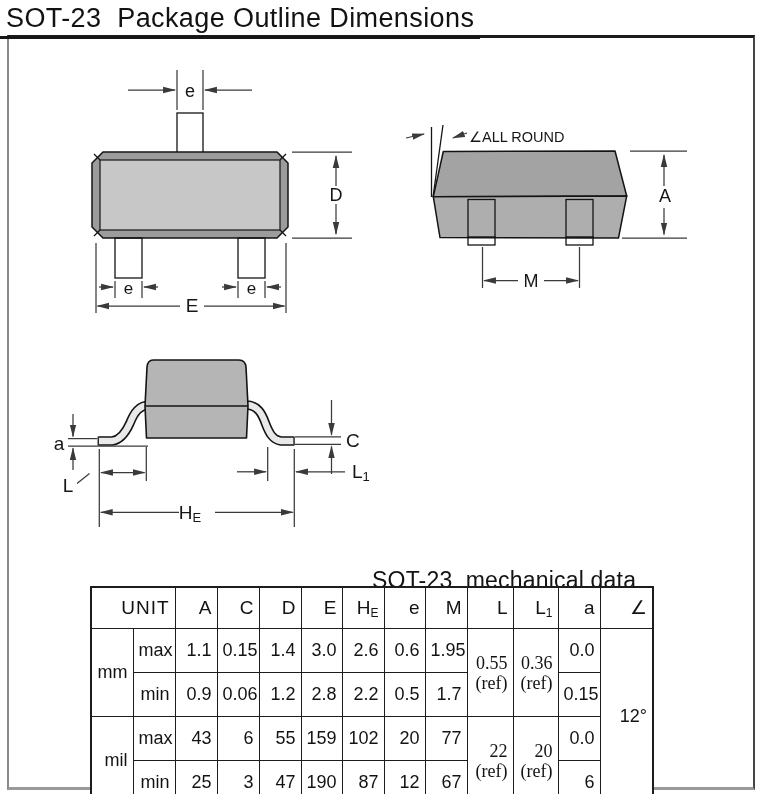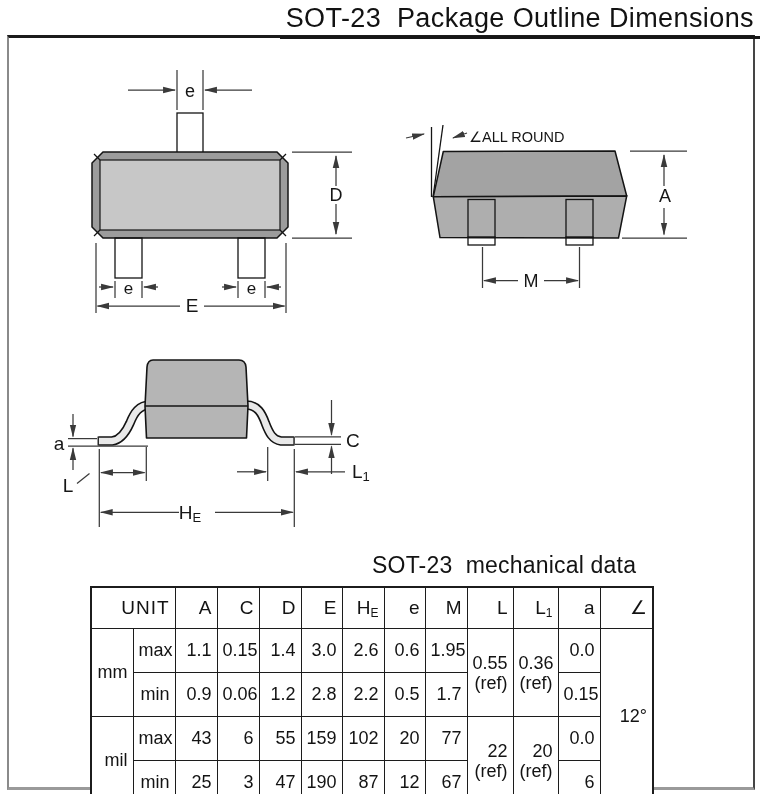--- a/index.html
+++ b/index.html
@@ -1,48 +1,48 @@
 <!DOCTYPE html>
 <html><head>
 <meta charset="utf-8">
 <style>
   html,body{margin:0;padding:0;}
   body{
     width:760px;height:794px;position:relative;overflow:hidden;
     background:#ffffff;font-family:"Liberation Sans",sans-serif;
   }
-  .page-title{position:absolute;top:3px;left:0;width:100%;text-align:right;z-index:3;}
+  .page-title{position:absolute;top:3px;left:0;width:100%;text-align:left;z-index:3;}
   .page-title span{
     display:inline-block;font-size:27px;letter-spacing:.4px;color:#121212;
     border-bottom:3px solid #161616;padding:0 6px 2px;white-space:pre;
   }
   .frame{
     position:absolute;left:7px;top:35px;width:748px;height:755px;box-sizing:border-box;
     border-top:3px solid #1b1b1b;border-right:2px solid #454545;
     border-bottom:3px solid #9a9a9a;border-left:2px solid #8a8a8a;background:#fff;z-index:1;
   }
   svg.drawings{position:absolute;left:0;top:0;width:760px;height:794px;z-index:2;}
   svg .dim{stroke:#3a3a3a;stroke-width:1.25;fill:none;}
   svg .ol{stroke:#141414;fill:none;stroke-width:1.3;}
   svg text{font-family:"Liberation Sans",sans-serif;fill:#161616;}
-  .table-title{position:absolute;left:372px;top:552px;font-size:23px;color:#131313;
+  .table-title{position:absolute;left:372px;top:567px;font-size:23px;color:#131313;
     white-space:pre;letter-spacing:.2px;z-index:3;}
   table.mech{
     position:absolute;left:90px;top:586px;z-index:3;border-collapse:collapse;table-layout:fixed;
     width:562px;font-size:18px;color:#131313;background:#fff;border:2.5px solid #1c1c1c;
   }
   table.mech th,table.mech td{
     border:1.5px solid #1c1c1c;text-align:right;vertical-align:middle;
     padding:5px;font-weight:400;line-height:1.1;
   }
   table.mech tr.hdr th{height:30px;font-size:19px;}
   table.mech td{height:33px;}
   .unit-cell{font-size:20px;letter-spacing:1px;}
   table.mech sub{font-size:12px;vertical-align:-3px;line-height:0;}
-  .ref-cell div{line-height:20px;}
+  .ref-cell div{line-height:20px;font-family:Liberation Serif, serif;}
 </style>
 </head>
 <body>
 
 <div class="page-title">
   <span>SOT-23  Package Outline Dimensions</span>
 </div>
 
 <div class="frame"></div>
 

